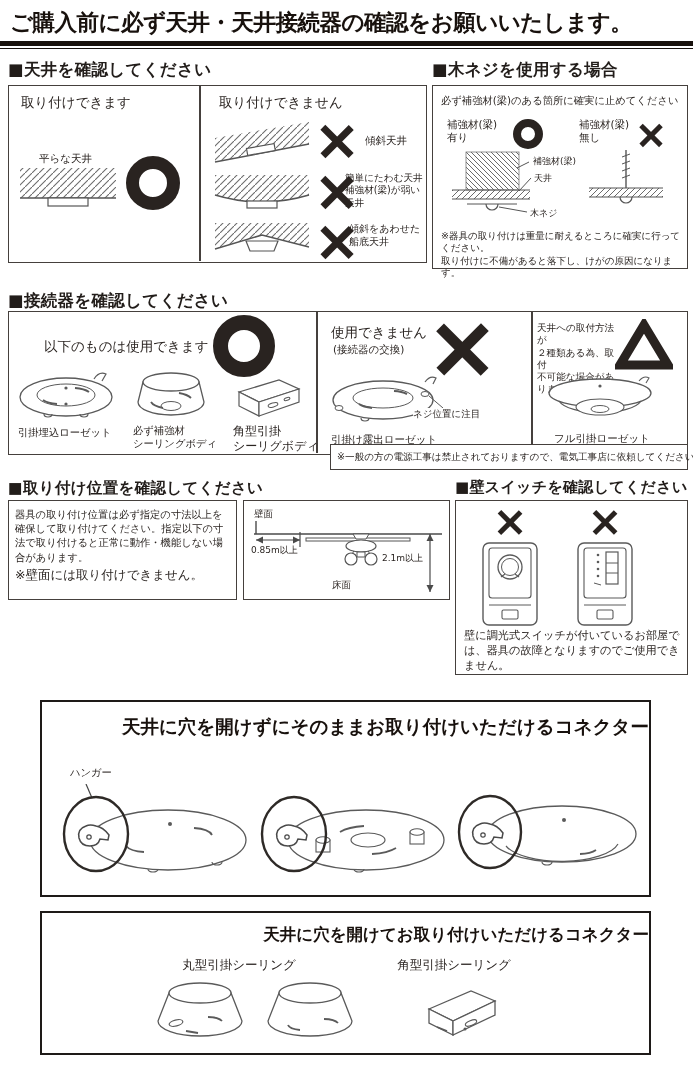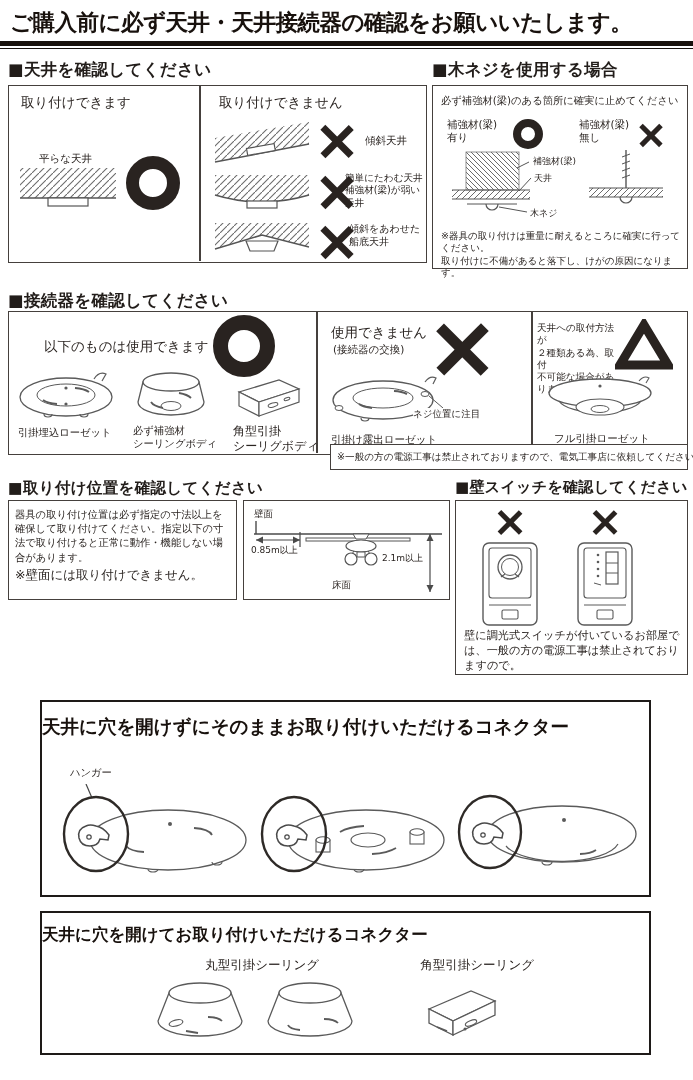--- a/index.html
+++ b/index.html
@@ -4,33 +4,33 @@
 <style>
   html,body{margin:0;padding:0;background:#fff}
   .page{position:relative;width:693px;height:1076px;background:#fff;overflow:hidden;
         font-family:"DejaVu Sans","Liberation Sans",sans-serif;color:#2b2522}
   .abs{position:absolute}
   .box{position:absolute;border:1.5px solid #45403d;background:#fff;box-sizing:border-box}
   .vline{position:absolute;width:1.5px;background:#45403d}
   .sec-h{position:absolute;font-weight:bold;font-size:16.5px;color:#221d1a;letter-spacing:.3px;white-space:nowrap}
   .lbl{position:absolute;line-height:1.28}
   .pre{white-space:pre-line}
-  .ctr{text-align:right}
+  .ctr{text-align:center}
   .hdr{position:absolute;left:10px;top:7px;width:680px;font-size:22.5px;font-weight:bold;
        color:#18110d;letter-spacing:-.5px;white-space:nowrap}
   .hdr-rule{position:absolute;left:0;top:41px;width:693px;height:2px;
             border-top:5px solid #18110d;border-bottom:1px solid #18110d}
   .ring{position:absolute;border-style:solid;border-color:#292320;border-radius:50%;box-sizing:border-box;background:transparent}
   .xmark{position:absolute}
   .xmark::before,.xmark::after{content:"";position:absolute;left:-6%;top:40.5%;width:112%;height:19%;background:#292320}
   .xmark::before{transform:rotate(45deg)}
   .xmark::after{transform:rotate(-45deg)}
   svg{display:block}
   .bigbox{position:absolute;border:2px solid #1e1a18;background:#fff;box-sizing:border-box}
-  .bb-title{position:absolute;left:0;width:100%;text-align:left;font-weight:bold;color:#18110d}
+  .bb-title{position:absolute;left:0;width:100%;text-align:right;font-weight:bold;color:#18110d}
 </style>
 </head>
 <body>
 
 <div class="page">
 
   <div class="hdr">ご購入前に必ず天井・天井接続器の確認をお願いいたします。</div>
   <div class="hdr-rule"></div>
 
   <div class="sec-h" style="left:8px;top:59px">■天井を確認してください</div>
@@ -282,21 +282,21 @@
       <line x1="30" y1="32" x2="42" y2="32" stroke="#5a5a5a" stroke-width="1"></line>
       <circle cx="22" cy="14" r="1.3" fill="#5a5a5a"></circle>
       <circle cx="22" cy="21" r="1.3" fill="#5a5a5a"></circle>
       <circle cx="22" cy="28" r="1.3" fill="#5a5a5a"></circle>
       <circle cx="22" cy="35" r="1.3" fill="#5a5a5a"></circle>
       <line x1="18" y1="42" x2="25" y2="44" stroke="#5a5a5a" stroke-width="1"></line>
       <line x1="8" y1="64" x2="50" y2="64" stroke="#5a5a5a" stroke-width="1"></line>
       <rect x="21" y="69" width="16" height="9" rx="1.5" fill="#fff" stroke="#5a5a5a" stroke-width="1.1"></rect>
     </svg>
 
-    <div class="lbl" style="left:8px;top:128px;font-size:11.2px;width:218px;line-height:1.32">壁に調光式スイッチが付いているお部屋では、一般の方の電源工事は禁止されておりますので。</div>
+    <div class="lbl" style="left:8px;top:128px;font-size:11.2px;width:218px;line-height:1.32">壁に調光式スイッチが付いているお部屋では、器具の故障となりますのでご使用できません。</div>
   </div>
 
   <div class="bigbox" style="left:40px;top:700px;width:611px;height:197px">
     <div class="bb-title" style="top:12px;font-size:18.5px">天井に穴を開けずにそのままお取り付けいただけるコネクター</div>
     <div class="lbl" style="left:28px;top:64px;font-size:10.3px">ハンガー</div>
 
     <svg class="abs" style="left:14px;top:82px" width="196" height="104" viewBox="0 0 196 104">
       <line x1="30" y1="0" x2="36" y2="14" stroke="#444" stroke-width="1.2"></line>
       <ellipse cx="112" cy="56" rx="78" ry="30" fill="#fff" stroke="#5a5a5a" stroke-width="1.3"></ellipse>
       <path d="M138,44 a22,9 0 0 1 18,7" fill="none" stroke="#5a5a5a" stroke-width="1.8"></path>

